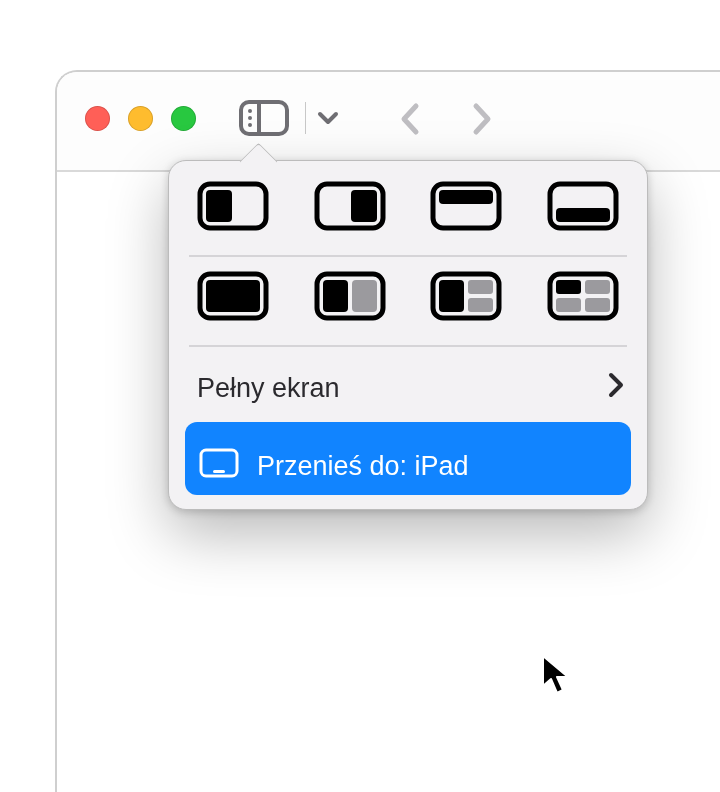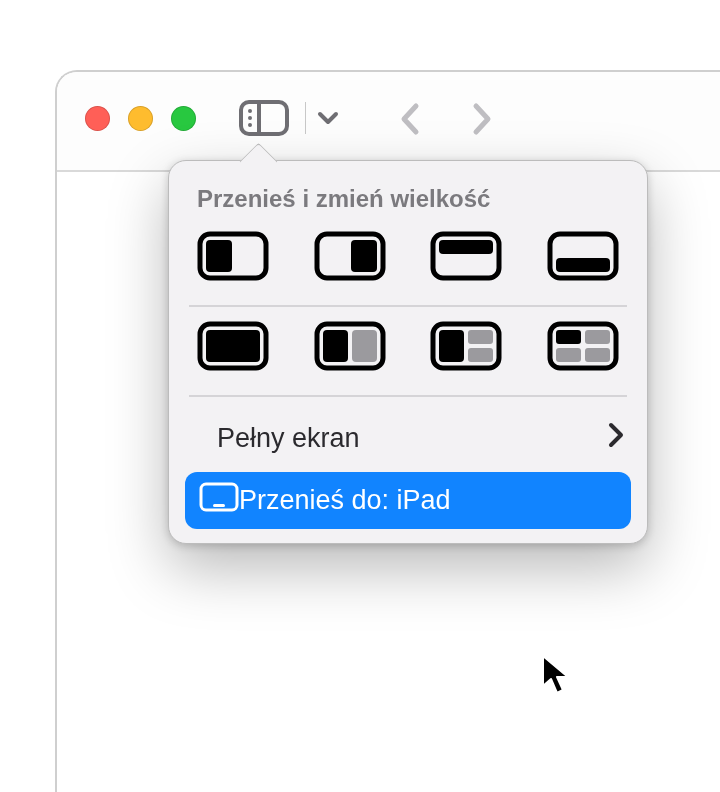--- a/index.html
+++ b/index.html
@@ -121,28 +121,28 @@
       margin: 0 20px 10px;
     }
 
     .menu-item {
       display: flex;
       align-items: center;
       justify-content: space-between;
       padding: 14px 22px 14px 28px;
       font-size: 27px;
       color: #2b2a2e;
-      margin-left: 20px;
     }
 
     .menu-item-hl {
       display: flex;
       align-items: center;
+      gap: 18px;
       margin: 2px 16px 0;
-      padding: 10px 14px 10px 14px;
+      padding: 26px 14px 10px 14px;
       background: #1184ff;
       border-radius: 12px;
       font-size: 27px;
       color: #fff;
     }
 
     
     .cursor {
       position: absolute;
       left: 540px;
@@ -190,21 +190,20 @@
         <svg width="26" height="42" viewBox="0 0 26 42">
           <polyline points="7,8 19,21 7,34" fill="none" stroke="#bfbec2" stroke-width="5" stroke-linecap="round" stroke-linejoin="round"></polyline>
         </svg>
       </span>
     </div>
   </div>
 </div>
 
 <div class="menu">
 
-  <div class="section-title">Przenieś i zmień wielkość</div>
 
   <div class="icon-row">
     <span>
       <svg width="76" height="54" viewBox="0 0 76 54">
         <rect x="5" y="5" width="66" height="44" rx="10" fill="none" stroke="#000" stroke-width="5"></rect>
         <rect x="11" y="11" width="26" height="32" rx="4" fill="#000"></rect>
       </svg>
     </span>
     <span>
       <svg width="76" height="54" viewBox="0 0 76 54">

